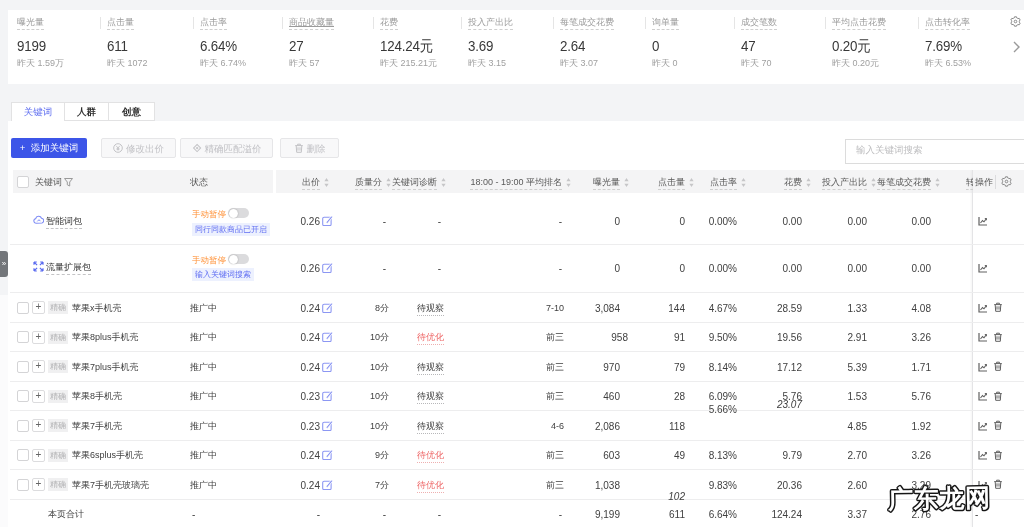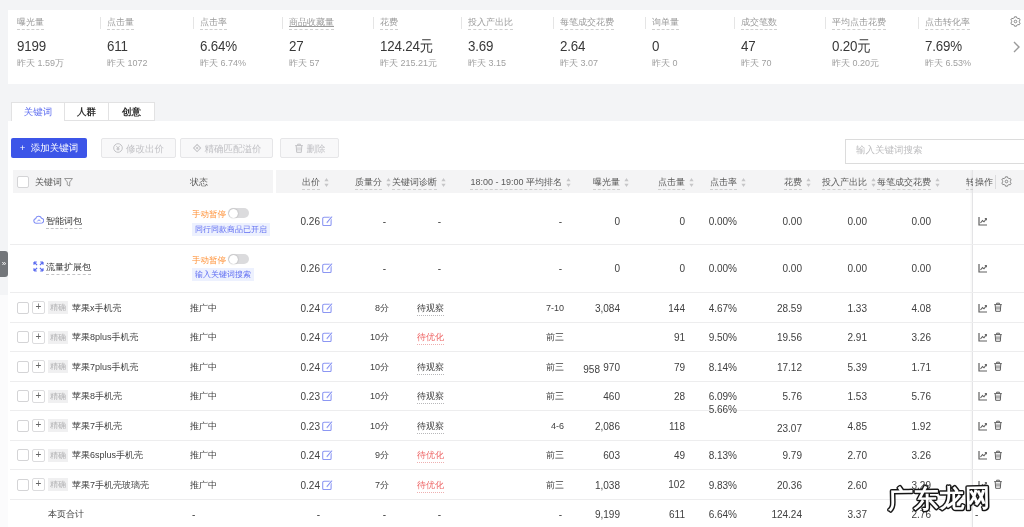--- a/index.html
+++ b/index.html
@@ -273,21 +273,21 @@
 <div class="cell ccjk" style="left:72px;top:332.0px;">苹果8plus手机壳</div>
 <div class="cell ccjk" style="left:190px;top:332.0px;">推广中</div>
 <div class="cell" style="right:704px;top:332.0px;">0.24</div>
 <svg style="position:absolute;left:322px;top:331.0px;" width="11" height="11" viewBox="0 0 11 11">
     <rect x="0.7" y="2.2" width="8.4" height="8.4" rx="1.4" fill="none" stroke="#8c97f3" stroke-width="1.1"></rect>
     <path d="M3.9 7.4 L9.3 0.9 L10.7 2.1 L5.3 8.6 Z" fill="#8c97f3" stroke="#fff" stroke-width="0.8"></path>
   </svg>
 <div class="cell ccjk" style="right:635px;top:332.0px;">10分</div>
 <div class="diag" style="right:580px;top:332.0px;color:#ee6666;border-bottom-color:#eeb0b0;">待优化</div>
 <div class="cell ccjk" style="right:460px;top:332.0px;">前三</div>
-<div class="cell" style="right:424px;top:332.0px;margin-top:32px;">958</div>
+<div class="cell" style="right:396px;top:332.0px;">958</div>
 <div class="cell" style="right:339px;top:332.0px;">91</div>
 <div class="cell" style="right:287px;top:332.0px;">9.50%</div>
 <div class="cell" style="right:222px;top:332.0px;">19.56</div>
 <div class="cell" style="right:157px;top:332.0px;">2.91</div>
 <div class="cell" style="right:93px;top:332.0px;">3.26</div>
 <svg style="position:absolute;left:978px;top:332.0px;" width="10" height="10" viewBox="0 0 10 10">
     <path d="M1 1 V9 H9" fill="none" stroke="#606060" stroke-width="1.2"></path>
     <path d="M2.5 7 L4.5 4.5 L6 5.8 L8.5 2.5" fill="none" stroke="#606060" stroke-width="1.1"></path>
     <path d="M8.5 2.5 L8.3 4.3 M8.5 2.5 L6.8 2.6" stroke="#606060" stroke-width="1"></path>
   </svg>
@@ -363,21 +363,21 @@
 <svg style="position:absolute;left:322px;top:419.5px;" width="11" height="11" viewBox="0 0 11 11">
     <rect x="0.7" y="2.2" width="8.4" height="8.4" rx="1.4" fill="none" stroke="#8c97f3" stroke-width="1.1"></rect>
     <path d="M3.9 7.4 L9.3 0.9 L10.7 2.1 L5.3 8.6 Z" fill="#8c97f3" stroke="#fff" stroke-width="0.8"></path>
   </svg>
 <div class="cell ccjk" style="right:635px;top:420.5px;">10分</div>
 <div class="diag" style="right:580px;top:420.5px;color:#404040;border-bottom-color:#b8b8ba;">待观察</div>
 <div class="cell ccjk" style="right:460px;top:420.5px;">4-6</div>
 <div class="cell" style="right:404px;top:420.5px;">2,086</div>
 <div class="cell" style="right:339px;top:420.5px;">118</div>
 <div class="cell" style="right:287px;top:404px;">5.66%</div>
-<div class="cell" style="right:222px;top:423px;">23.07</div>
+<div class="cell" style="right:222px;top:399px;font-style:italic;">23.07</div>
 <div class="cell" style="right:157px;top:420.5px;">4.85</div>
 <div class="cell" style="right:93px;top:420.5px;">1.92</div>
 <svg style="position:absolute;left:978px;top:420.5px;" width="10" height="10" viewBox="0 0 10 10">
     <path d="M1 1 V9 H9" fill="none" stroke="#606060" stroke-width="1.2"></path>
     <path d="M2.5 7 L4.5 4.5 L6 5.8 L8.5 2.5" fill="none" stroke="#606060" stroke-width="1.1"></path>
     <path d="M8.5 2.5 L8.3 4.3 M8.5 2.5 L6.8 2.6" stroke="#606060" stroke-width="1"></path>
   </svg>
 <svg style="position:absolute;left:993px;top:420.0px;" width="10" height="11" viewBox="0 0 10 11">
     <path d="M1.2 2.6 H8.8 M3.6 2.4 V1.2 H6.4 V2.4" fill="none" stroke="#606060" stroke-width="1"></path>
     <path d="M2.2 2.8 L2.7 9.3 H7.3 L7.8 2.8" fill="none" stroke="#606060" stroke-width="1"></path>
@@ -419,21 +419,21 @@
 <div class="cell ccjk" style="left:190px;top:479.5px;">推广中</div>
 <div class="cell" style="right:704px;top:479.5px;">0.24</div>
 <svg style="position:absolute;left:322px;top:478.5px;" width="11" height="11" viewBox="0 0 11 11">
     <rect x="0.7" y="2.2" width="8.4" height="8.4" rx="1.4" fill="none" stroke="#8c97f3" stroke-width="1.1"></rect>
     <path d="M3.9 7.4 L9.3 0.9 L10.7 2.1 L5.3 8.6 Z" fill="#8c97f3" stroke="#fff" stroke-width="0.8"></path>
   </svg>
 <div class="cell ccjk" style="right:635px;top:479.5px;">7分</div>
 <div class="diag" style="right:580px;top:479.5px;color:#ee6666;border-bottom-color:#eeb0b0;">待优化</div>
 <div class="cell ccjk" style="right:460px;top:479.5px;">前三</div>
 <div class="cell" style="right:404px;top:479.5px;">1,038</div>
-<div class="cell" style="right:339px;top:479px;">102</div>
+<div class="cell" style="right:339px;top:491px;font-style:italic;">102</div>
 <div class="cell" style="right:287px;top:479.5px;">9.83%</div>
 <div class="cell" style="right:222px;top:479.5px;">20.36</div>
 <div class="cell" style="right:157px;top:479.5px;">2.60</div>
 <div class="cell" style="right:93px;top:479.5px;">3.29</div>
 <svg style="position:absolute;left:978px;top:479.5px;" width="10" height="10" viewBox="0 0 10 10">
     <path d="M1 1 V9 H9" fill="none" stroke="#606060" stroke-width="1.2"></path>
     <path d="M2.5 7 L4.5 4.5 L6 5.8 L8.5 2.5" fill="none" stroke="#606060" stroke-width="1.1"></path>
     <path d="M8.5 2.5 L8.3 4.3 M8.5 2.5 L6.8 2.6" stroke="#606060" stroke-width="1"></path>
   </svg>
 <svg style="position:absolute;left:993px;top:479.0px;" width="10" height="11" viewBox="0 0 10 11">

